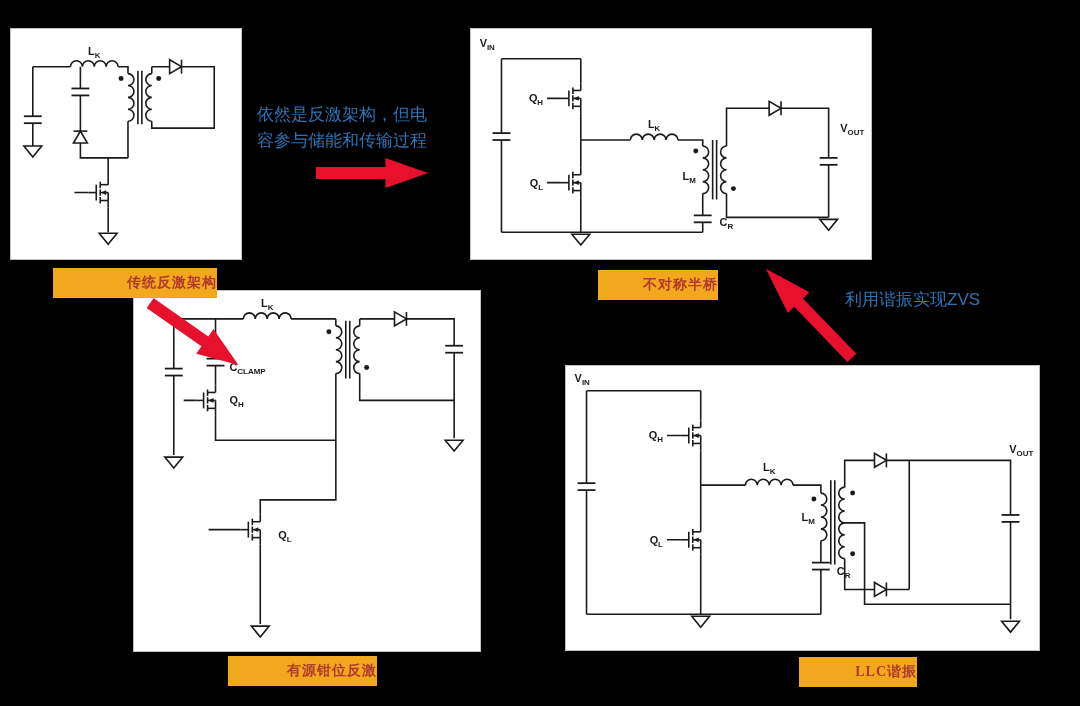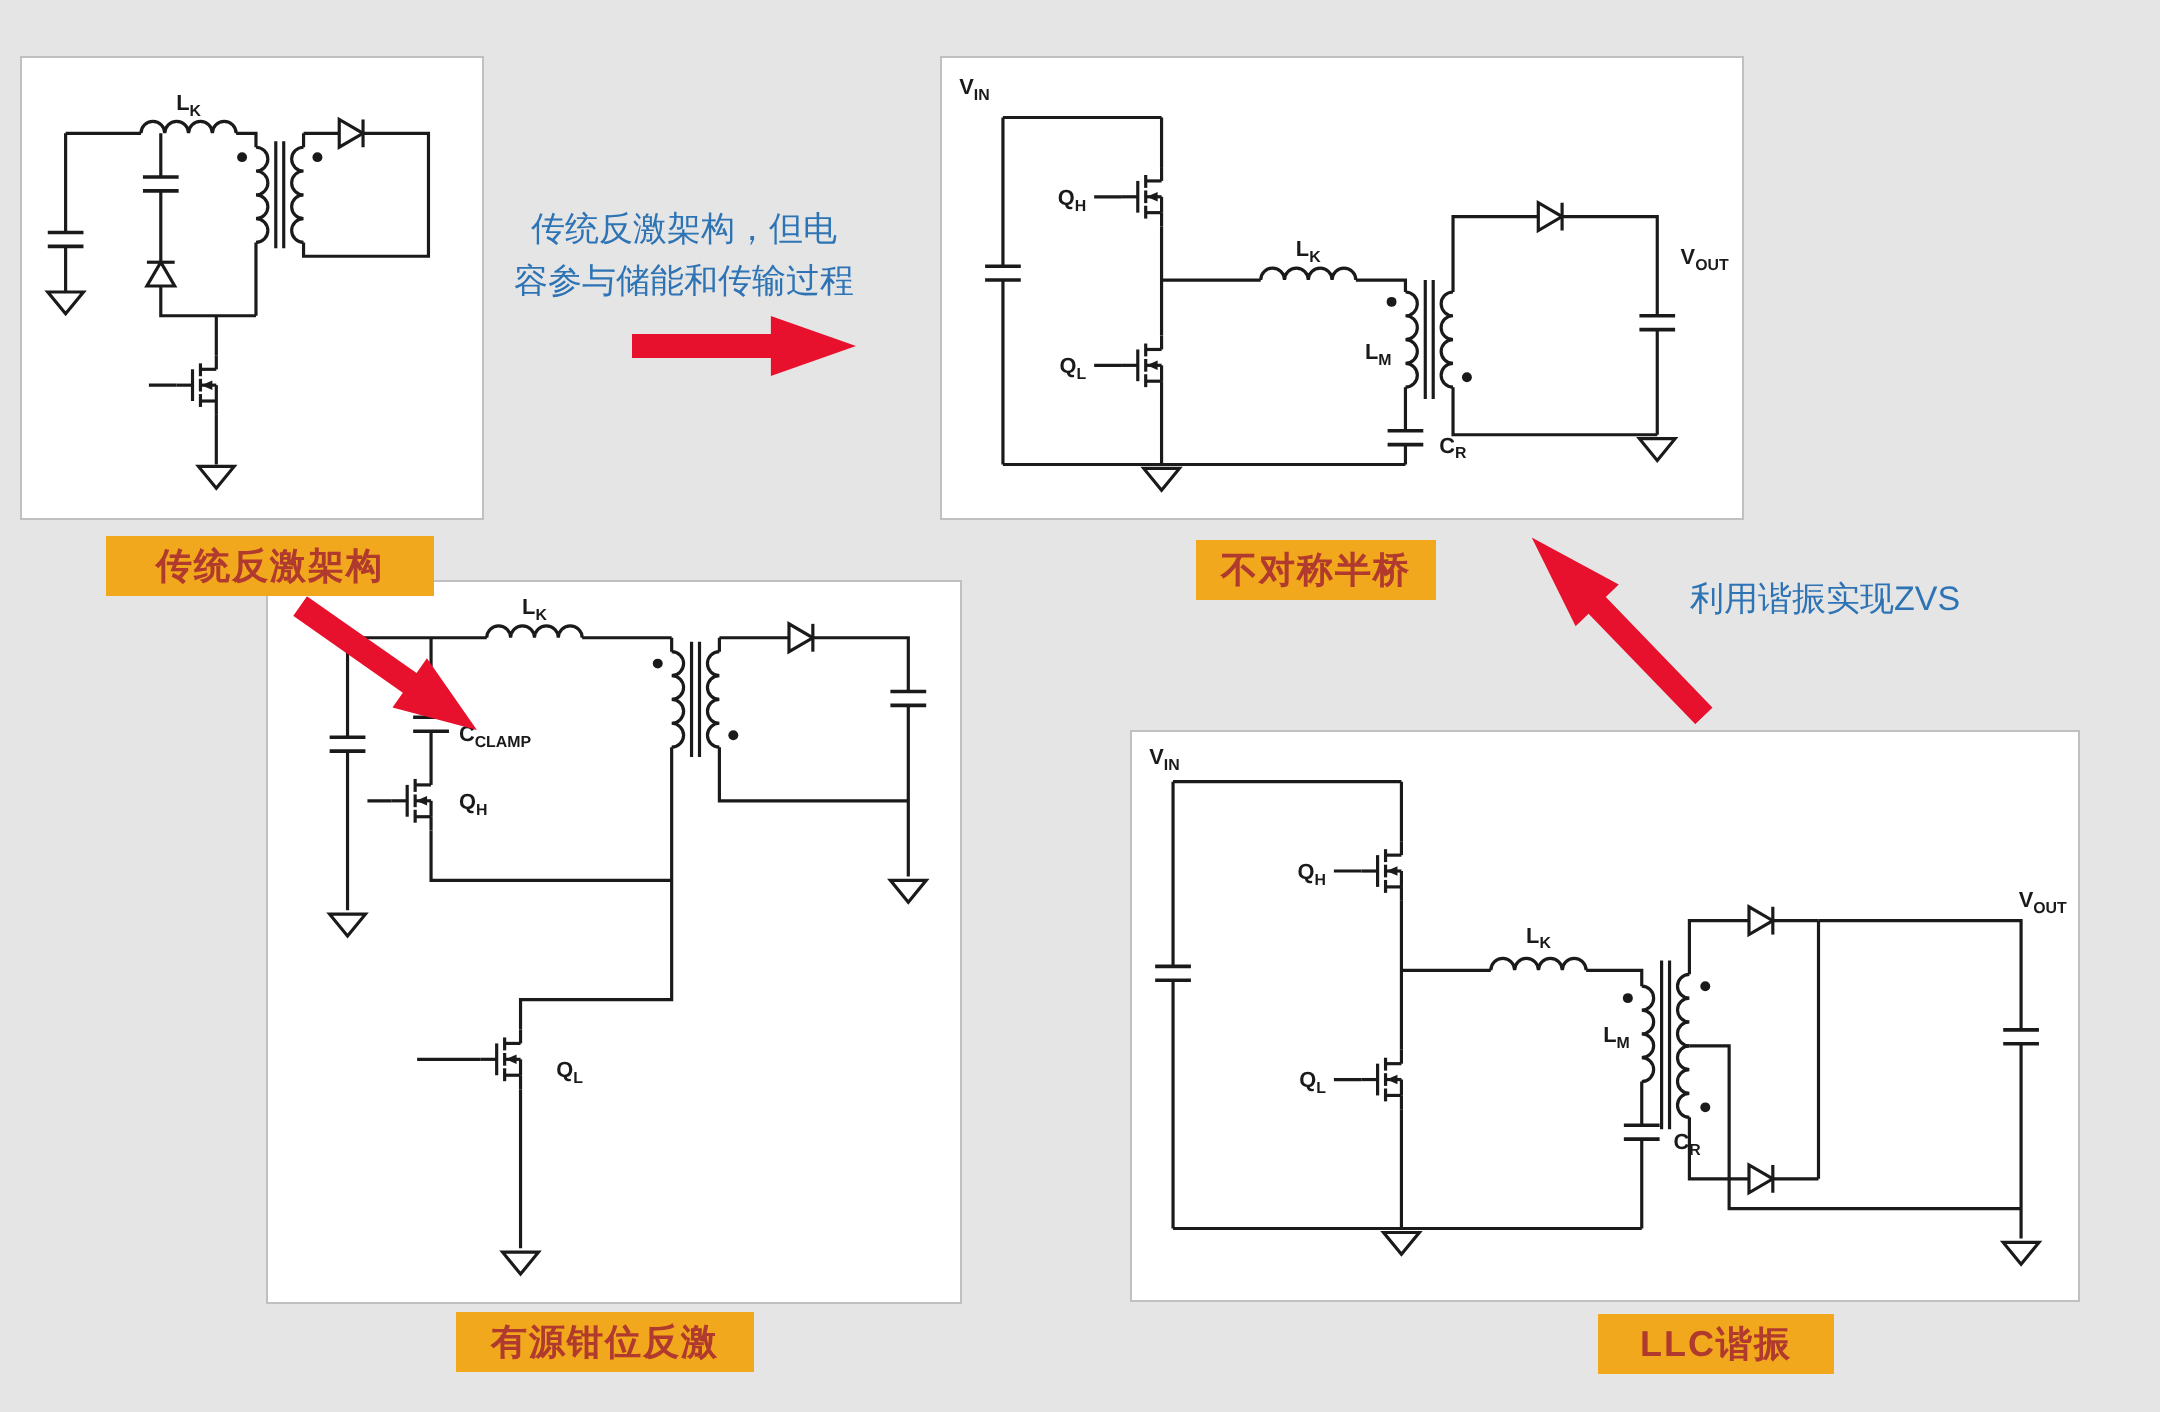--- a/index.html
+++ b/index.html
@@ -1,22 +1,22 @@
 <!DOCTYPE html>
 <html style="--badge-bg: #F2A81D; --badge-text: #B03A2E; --annotation-blue: #2E74B5; --arrow-red: #E8112D;"><head>
 <meta charset="utf-8">
 <style>
   * { margin:0; padding:0; box-sizing:border-box; }
   html,body { background:#fff; font-family:"Liberation Sans", sans-serif; }
-  .page { position:relative; width:1080px; height:706px; background:#e5e5e5; overflow:hidden;padding-left:23px; }
+  .page { position:relative; width:1080px; height:706px; background:#000000; overflow:hidden;padding-left:23px; }
   .panel { position:absolute; background:#fff; border:1px solid #c0c0c0; }
   .panel svg { display:block; width:100%; height:100%; }
-  .badge { position:absolute; height:30px; line-height:30px; text-align:center;
+  .badge { position:absolute; height:30px; line-height:30px; text-align:right;
            background:var(--badge-bg,#F2A81D); color:var(--badge-text,#B03A2E);
-           font-weight:bold; font-size:18px; letter-spacing:1px; }
+           font-weight:bold; font-size:14px; letter-spacing:1px;font-family:Liberation Serif, serif; }
   .ann { position:absolute; color:var(--annotation-blue,#2E74B5); font-size:17px;
          line-height:1.5; white-space:pre-line; }
   .ann.center { text-align:center; }
   .arrow { position:absolute; height:36px; }
   .arrow svg { display:block; width:100%; height:36px; }
   .arrow use { fill:var(--arrow-red,#E8112D); }
   svg text { font-family:"Liberation Sans", sans-serif; font-size:11px; font-weight:bold; fill:#1a1a1a; }
   svg .ss { font-size:8px; }
   .wire { fill:none; stroke:#1a1a1a; stroke-width:1.6; }
   .dot { fill:#1a1a1a; }
@@ -179,21 +179,21 @@
       <use href="#gnd" x="447" y="257"></use>
       <text x="470" y="88" text-anchor="end"><tspan>V</tspan><tspan class="ss" dy="3">OUT</tspan></text>
     </svg>
   </div>
 
   <div class="badge" style="left:53px; top:268px; width:164px;">传统反激架构</div>
   <div class="badge" style="left:598px; top:270px; width:120px;">不对称半桥</div>
   <div class="badge" style="left:228px; top:656px; width:149px;">有源钳位反激</div>
   <div class="badge" style="left:799px; top:657px; width:118px;">LLC谐振</div>
 
-  <div class="ann center" style="left:244px; top:102px; width:196px;">传统反激架构，但电
+  <div class="ann center" style="left:244px; top:102px; width:196px;">依然是反激架构，但电
 容参与储能和传输过程</div>
   <div class="ann" style="left:845px; top:287px; width:200px;">利用谐振实现ZVS</div>
 
   <div class="arrow" style="left:316px; top:173px; width:112px; transform:translateY(-18px); ">
     <svg viewBox="0 0 100 36" preserveAspectRatio="none">
         <use href="#bigarrow"></use>
       </svg>
   </div>
   <div class="arrow" style="left:150px; top:303px; width:108px; transform:translateY(-18px) rotate(35deg); transform-origin:0 18px;">
     <svg viewBox="0 0 100 36" preserveAspectRatio="none">

